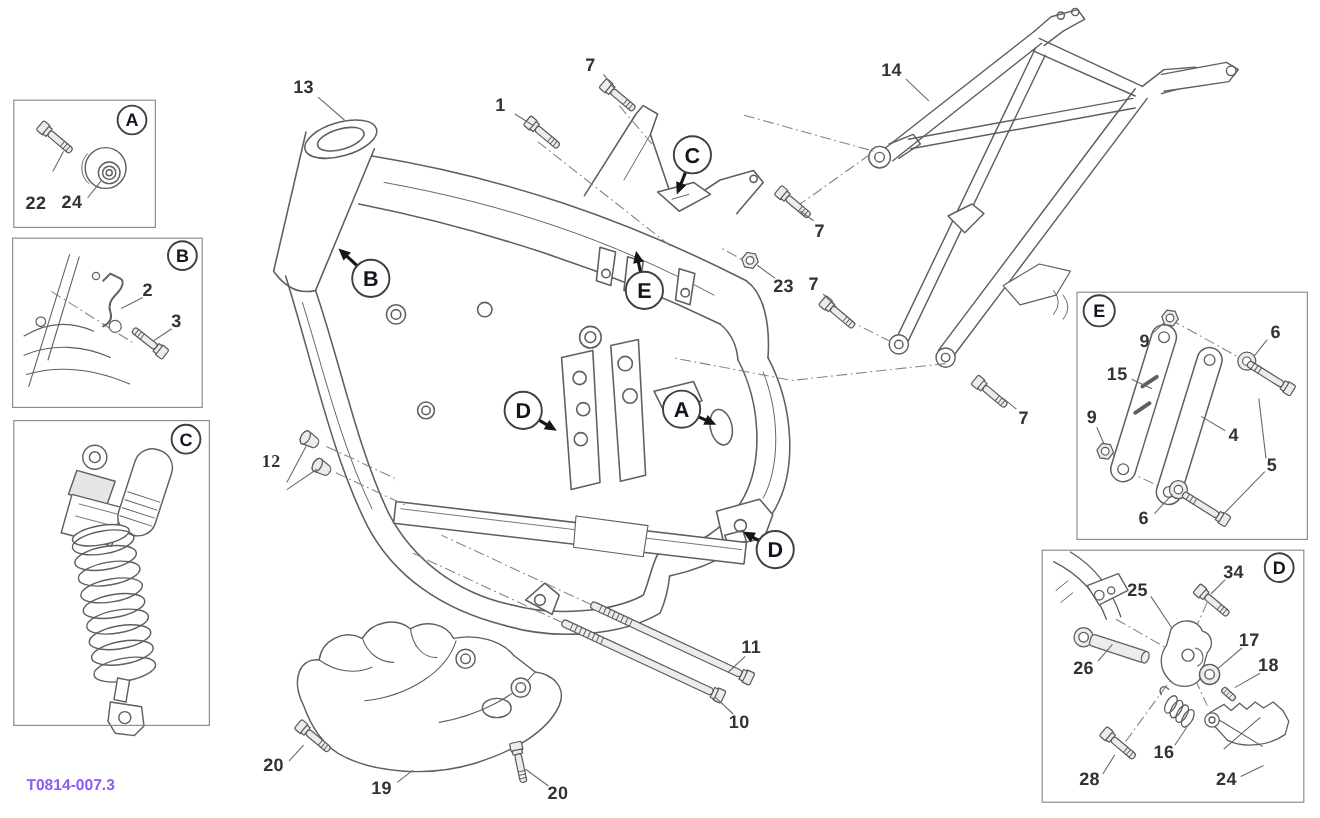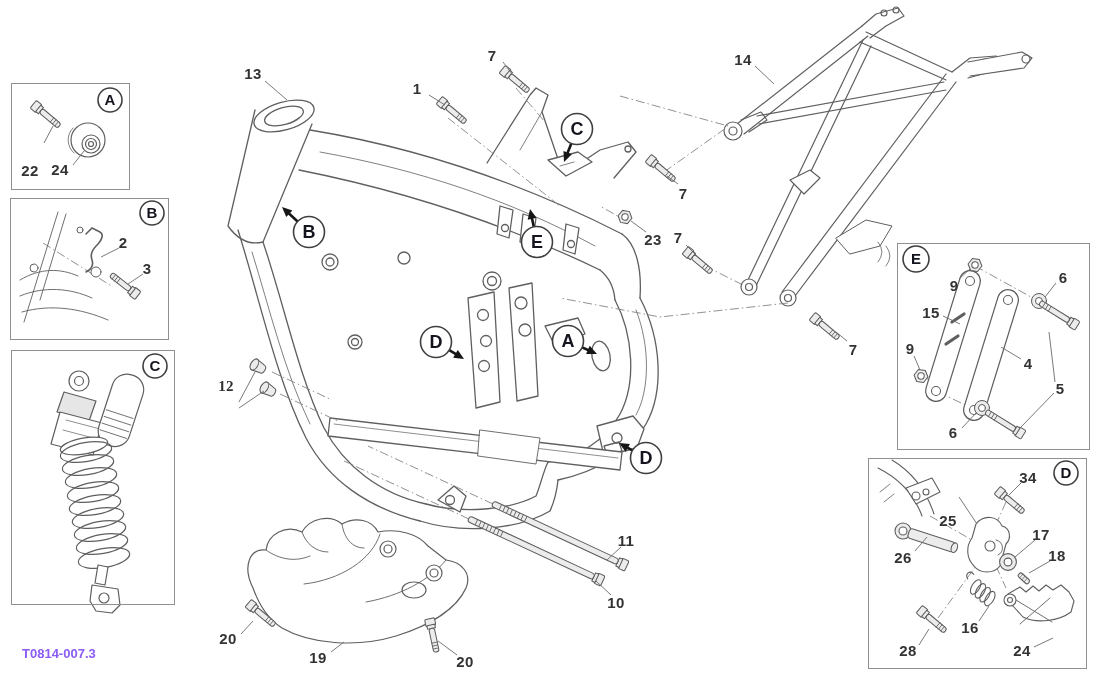--- a/index.html
+++ b/index.html
@@ -363,21 +363,21 @@
       <div class="callout" style="left: 123px; top: 242px;">2</div>
       <div class="callout" style="left: 147px; top: 268px;">3</div>
       <div class="callout" style="left: 954px; top: 285px;">9</div>
       <div class="callout" style="left: 1063px; top: 277px;">6</div>
       <div class="callout" style="left: 931px; top: 312px;">15</div>
       <div class="callout" style="left: 910px; top: 348px;">9</div>
       <div class="callout" style="left: 1028px; top: 363px;">4</div>
       <div class="callout" style="left: 1060px; top: 388px;">5</div>
       <div class="callout" style="left: 953px; top: 432px;">6</div>
       <div class="callout" style="left: 1028px; top: 477px;">34</div>
-      <div class="callout" style="left: 948px; top: 492px; margin-top: 28px;">25</div>
+      <div class="callout" style="left: 948px; top: 492px;">25</div>
       <div class="callout" style="left: 1041px; top: 534px;">17</div>
       <div class="callout" style="left: 1057px; top: 555px; text-align: right;">18</div>
       <div class="callout" style="left: 903px; top: 557px;">26</div>
       <div class="callout" style="left: 970px; top: 627px;">16</div>
       <div class="callout" style="left: 908px; top: 650px;">28</div>
       <div class="callout" style="left: 1022px; top: 650px;">24</div>
       <div class="callout" style="left: 253px; top: 73px;">13</div>
       <div class="callout" style="left: 417px; top: 88px;">1</div>
       <div class="callout" style="left: 492px; top: 55px;">7</div>
       <div class="callout" style="left: 743px; top: 59px;">14</div>

